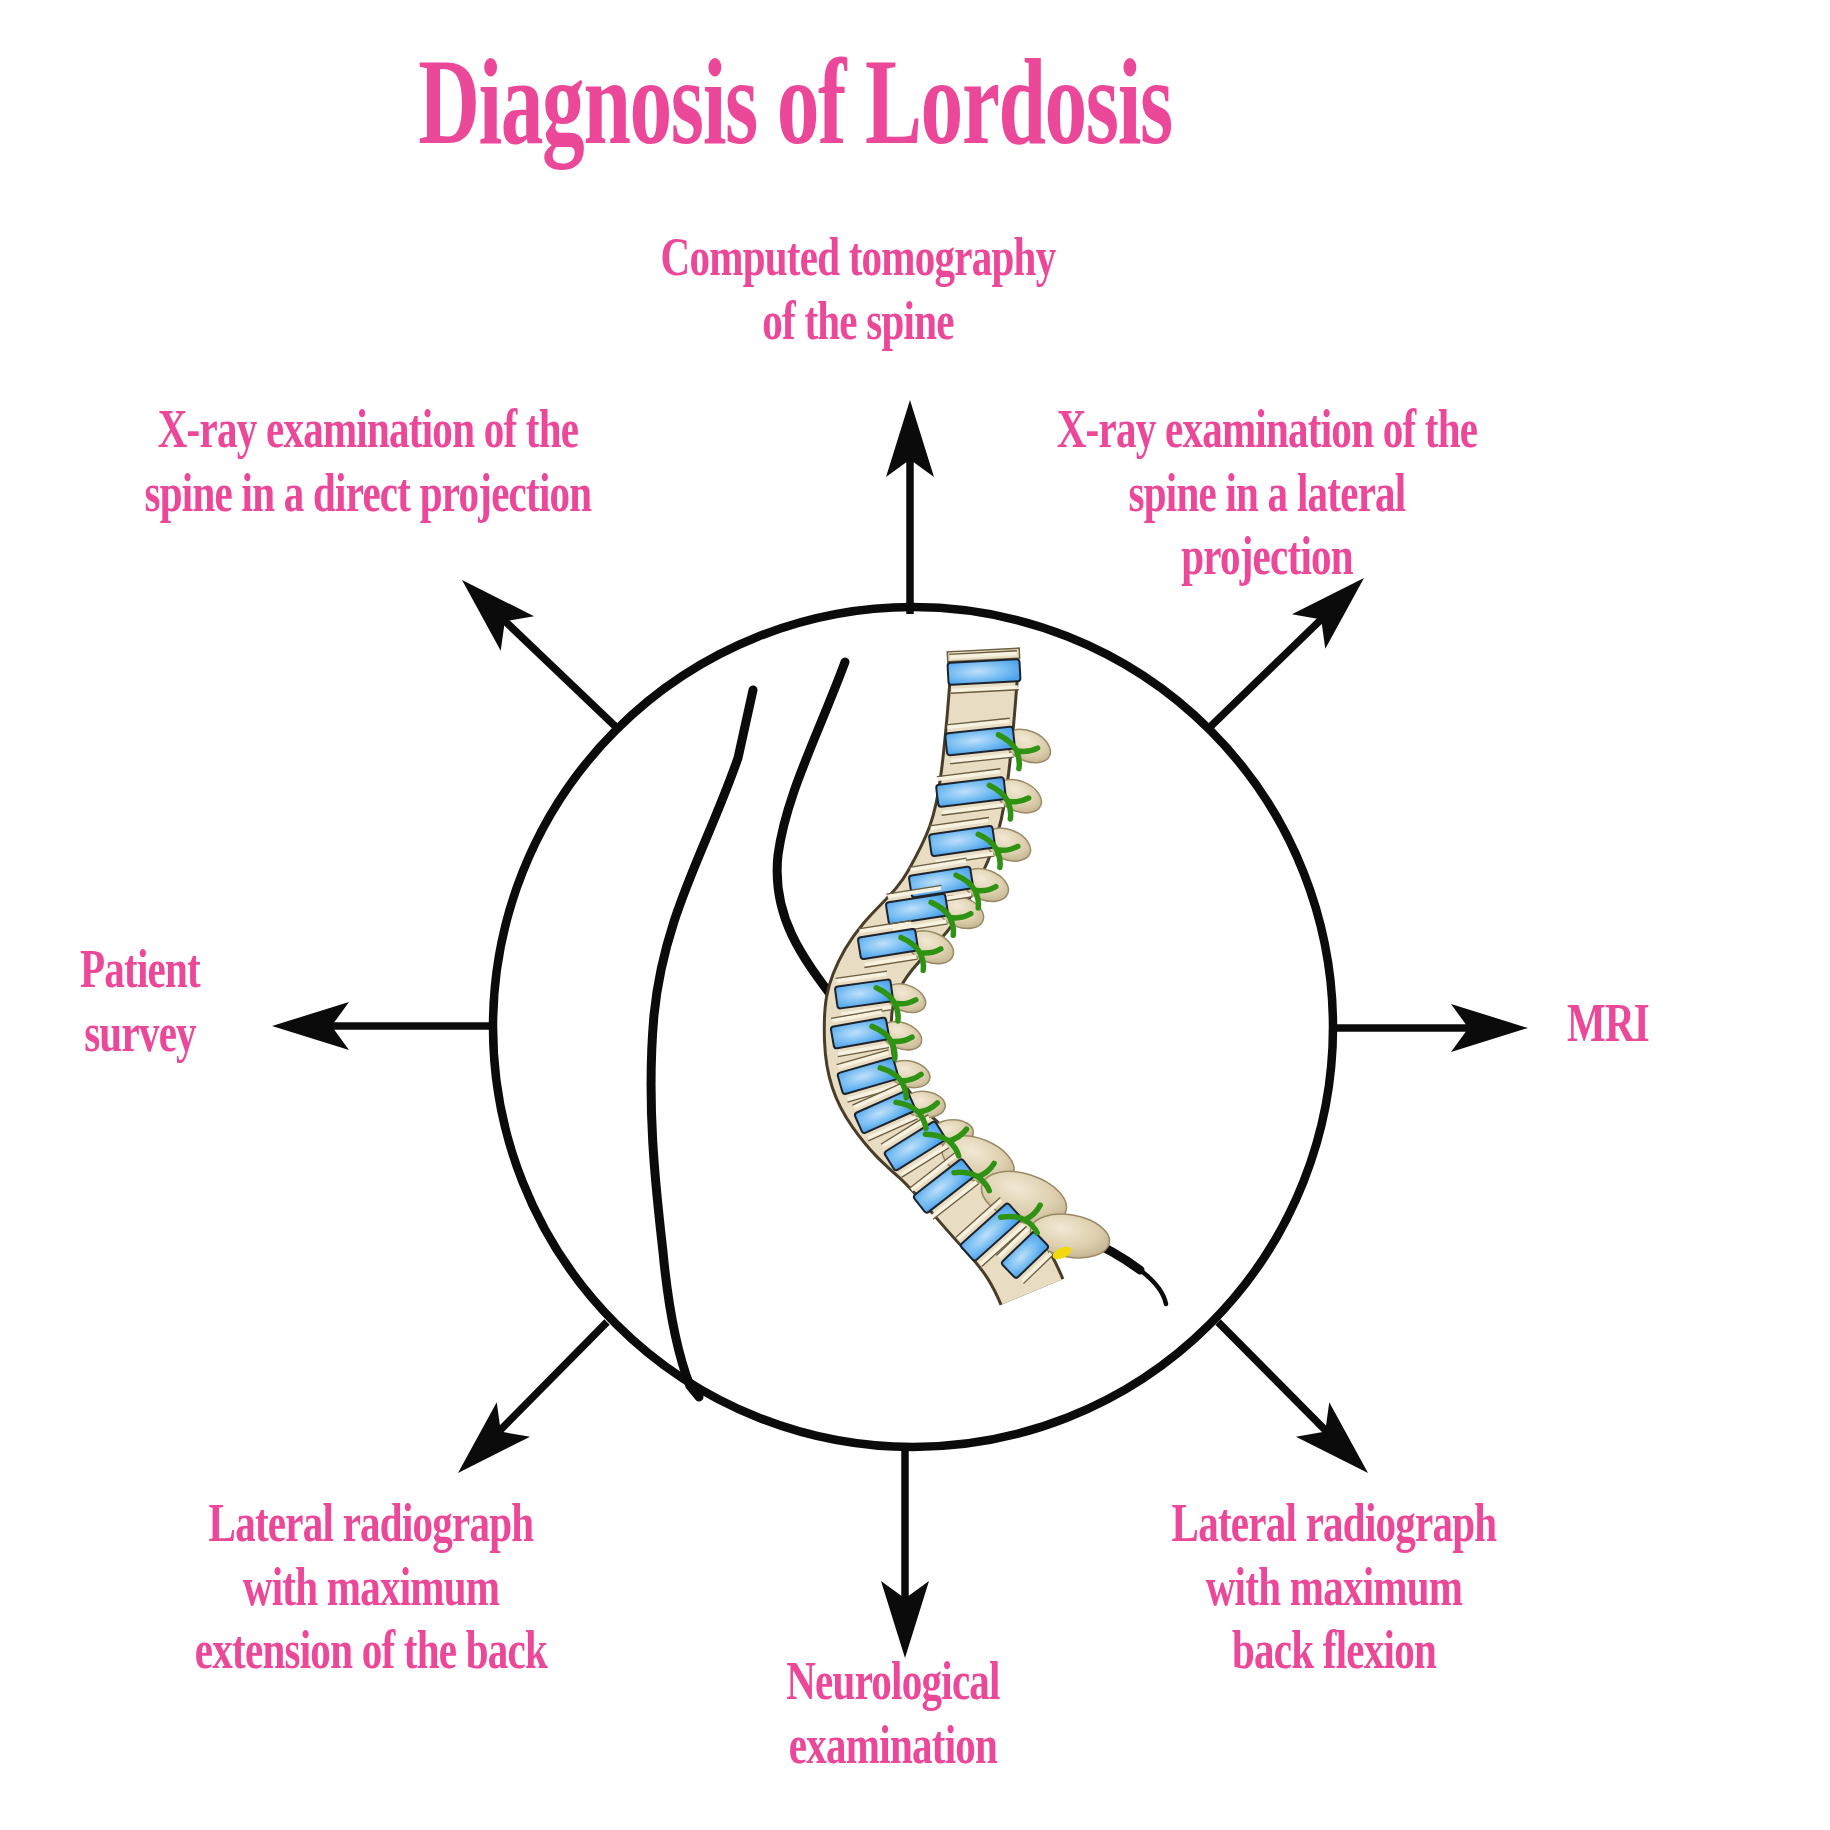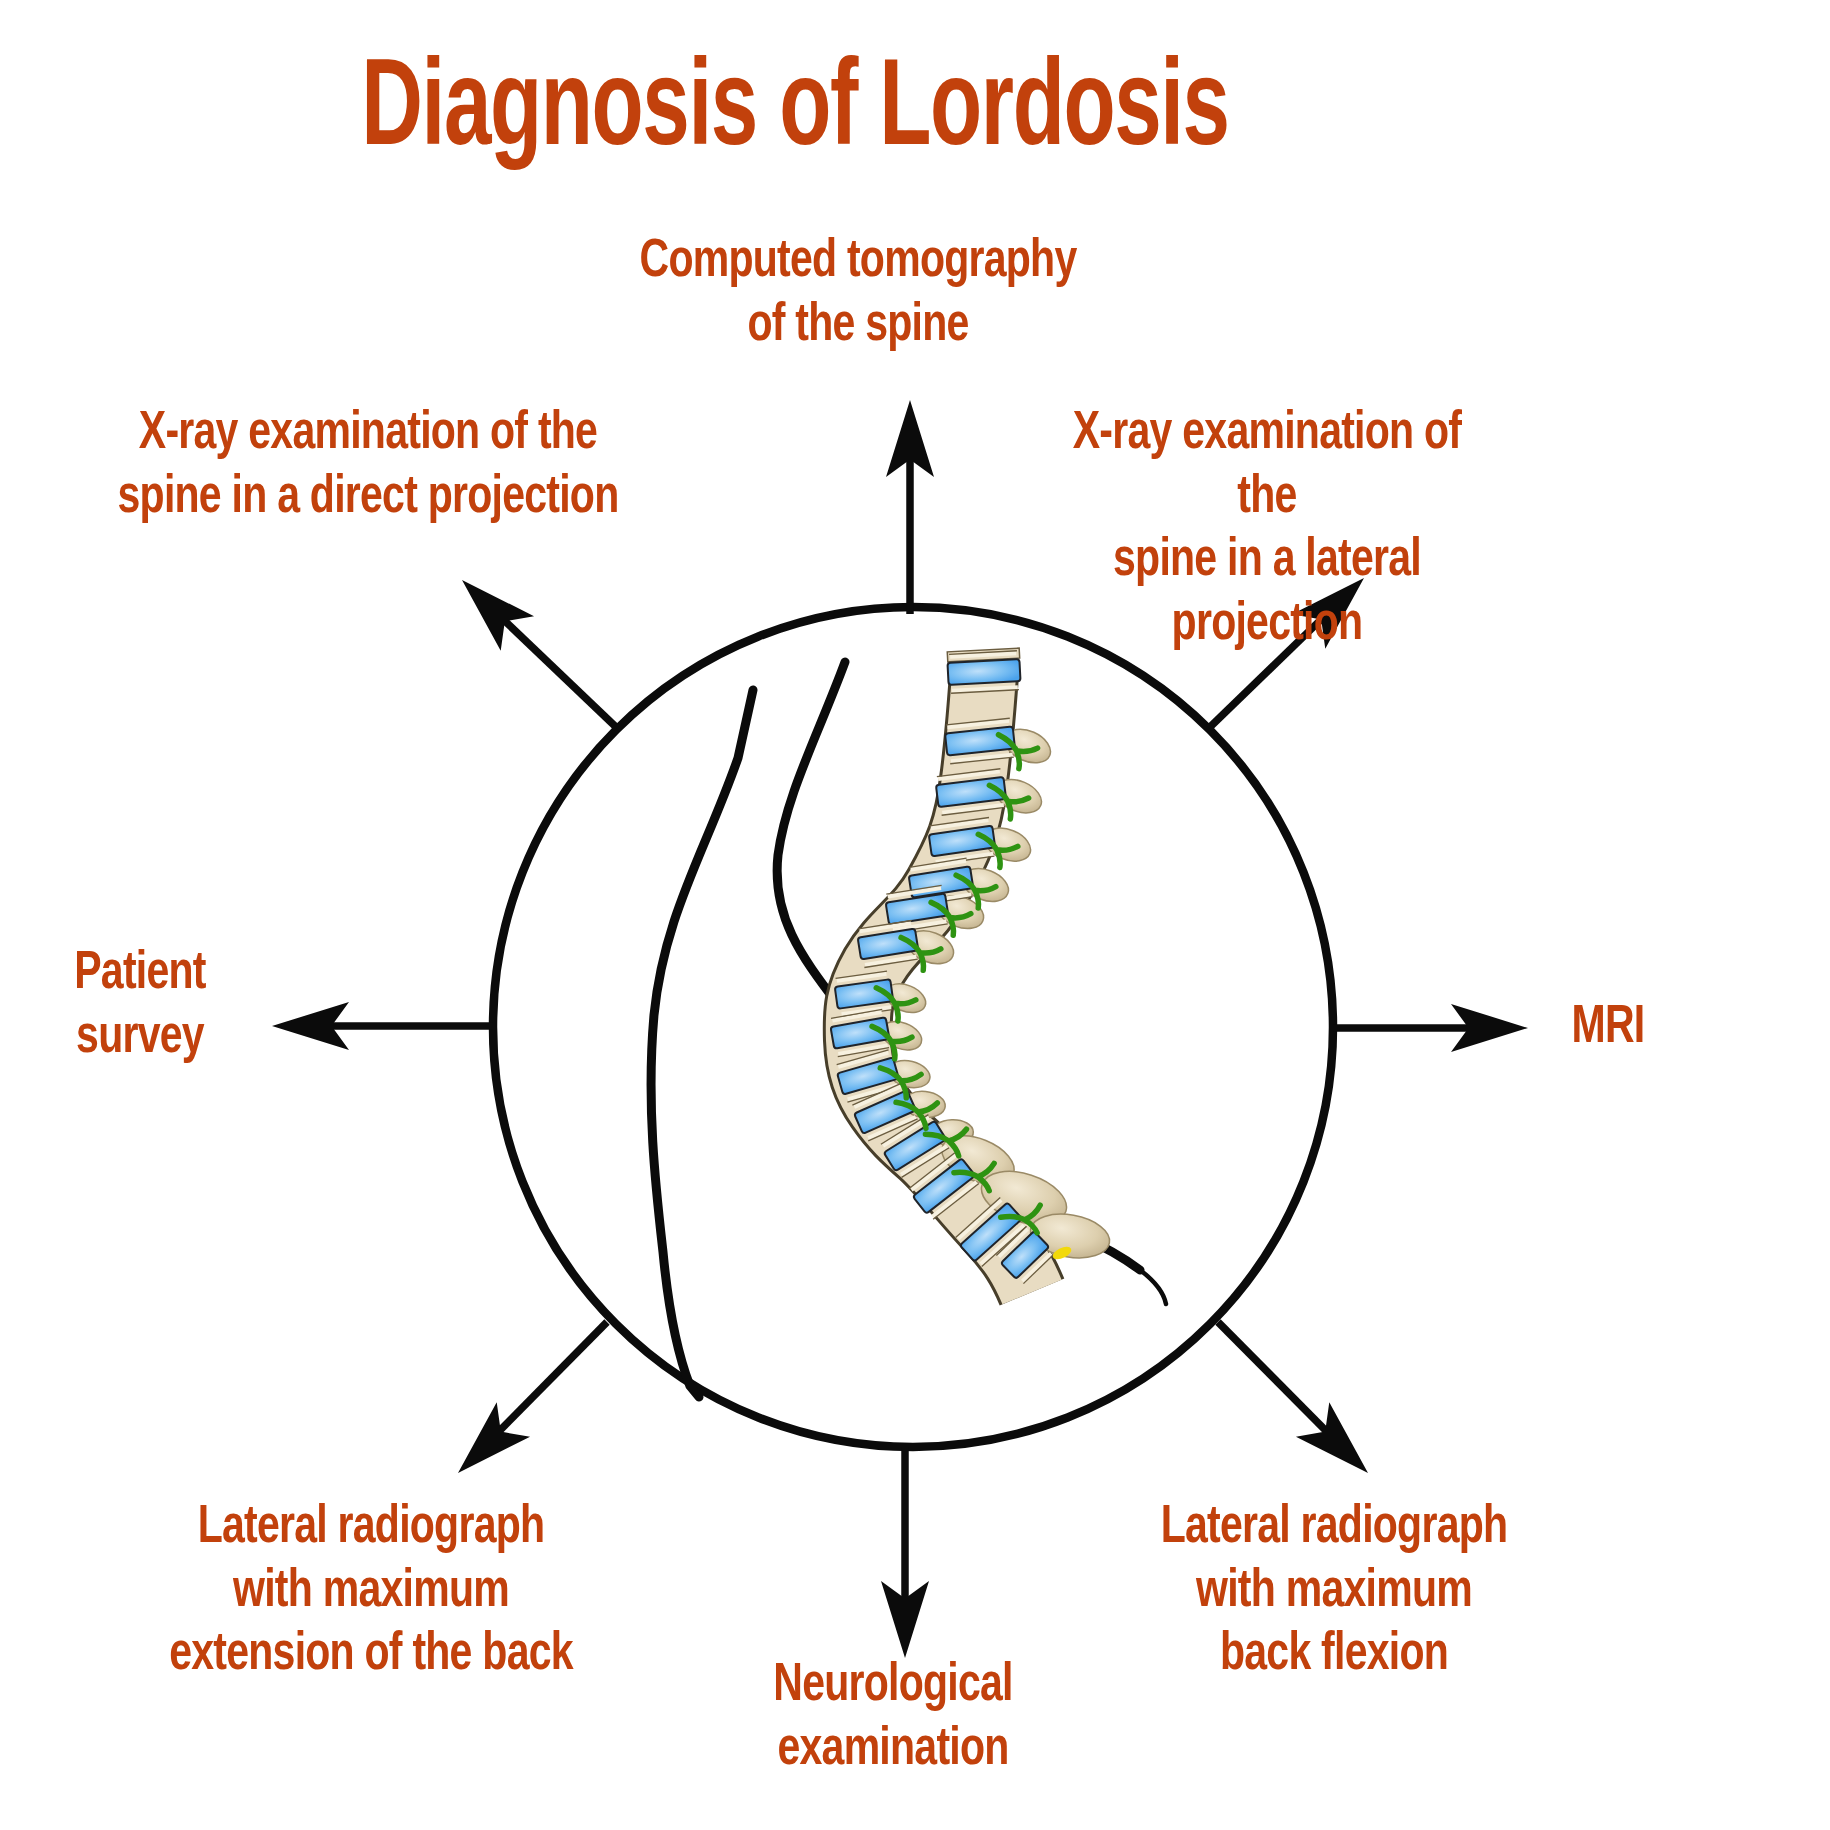--- a/index.html
+++ b/index.html
@@ -1,22 +1,22 @@
 <!DOCTYPE html>
 <html><head>
 <meta charset="utf-8">
 <style>
   html,body{margin:0;padding:0;background:#ffffff;}
   .canvas{
     position:relative;
     width:1830px;height:1830px;
     background:#ffffff;
     overflow:hidden;
-    font-family:Liberation Sans, sans-serif;
-    color:#c2410c;
+    font-family:Liberation Serif, serif;
+    color:#ec4899;
   }
   .title{
     position:absolute;
     font-weight:bold;
     font-size:122px;
     letter-spacing:-2px;
     white-space:nowrap;
     transform:translateX(-50%) scaleX(0.70);
     transform-origin:50% 0;
   }

